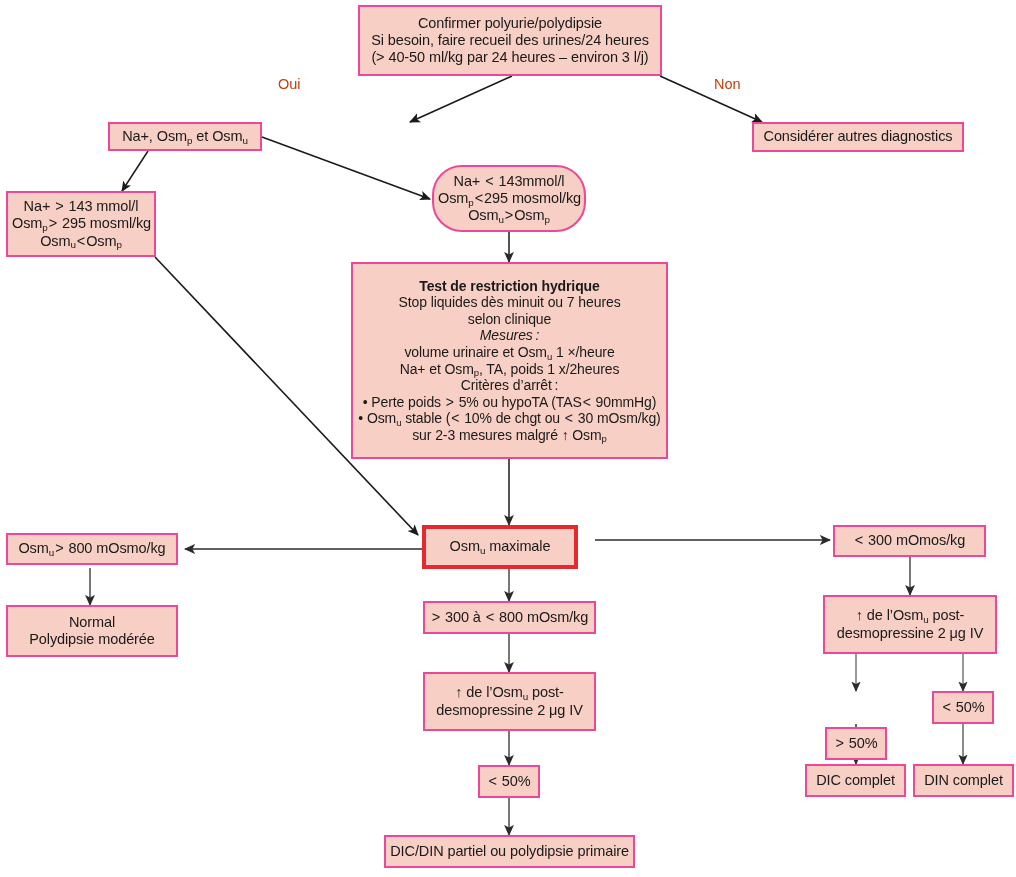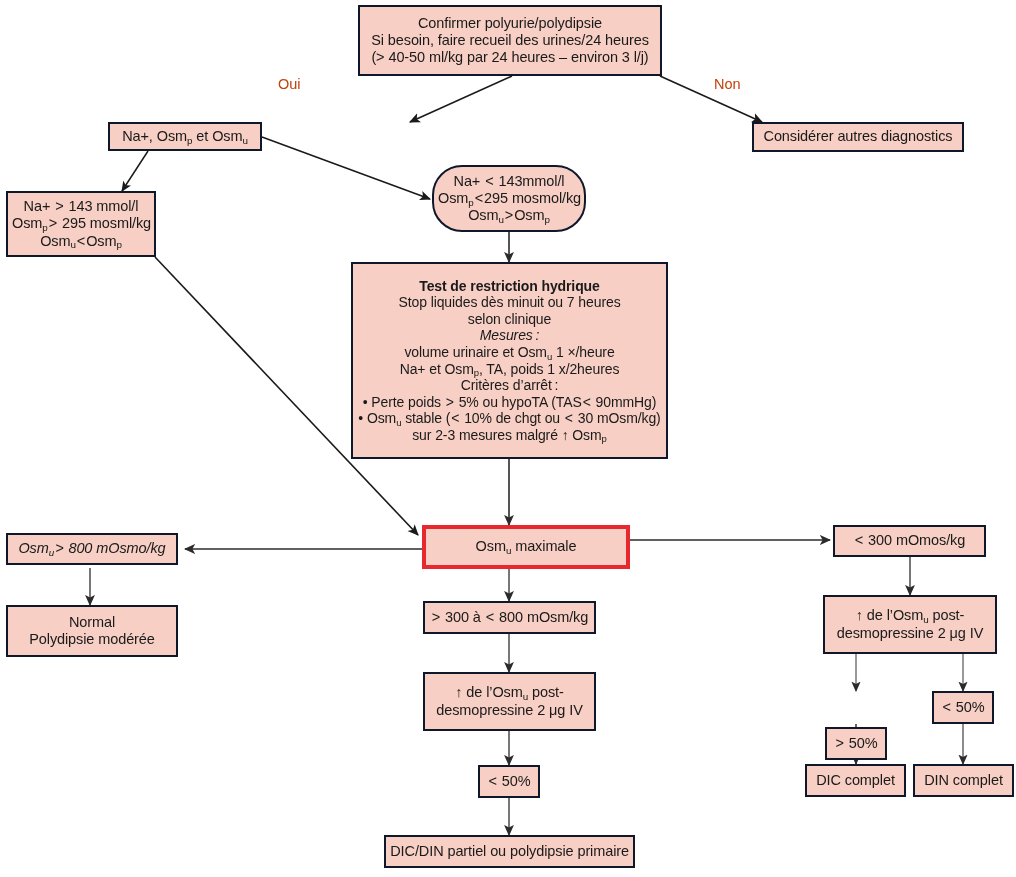--- a/index.html
+++ b/index.html
@@ -24,21 +24,21 @@
     left: 0;
     top: 0;
     width: 1016px;
     height: 877px;
     pointer-events: none;
   }
   .node {
     position: absolute;
     box-sizing: border-box;
     background: #f7cfc4;
-    border: 2px solid #0f172a;
+    border: 2px solid #ec4899;
     display: flex;
     align-items: center;
     justify-content: center;
     text-align: center;
     line-height: 1.18;
     font-size: 14.5px;
     letter-spacing: -0.1px;
     z-index: 2;
   }
   .node.thick {
@@ -194,29 +194,29 @@
       </span>
       <span class="line bullet-line">
         <span>• Osm</span><sub>u</sub><span> stable (</span><span class="op">&lt;</span><span> 10% de chgt ou </span><span class="op">&lt;</span><span> 30 mOsm/kg)</span>
       </span>
       <span class="line">
         <span>sur 2-3 mesures malgré ↑ Osm</span><sub>p</sub>
       </span>
     </div>
   </div>
 
-  <div class="node thick" style="left:422px; top:525px; width:208px; height:44px;">
+  <div class="node thick" style="left:422px; top:525px; width:156px; height:44px;">
     <div class="body">
       <span class="line">
         <span>Osm</span><sub>u</sub><span> maximale</span>
       </span>
     </div>
   </div>
 
-  <div class="node" style="left:6px; top:533px; width:172px; height:32px;font-style:italic;">
+  <div class="node" style="left:6px; top:533px; width:172px; height:32px;">
     <div class="body">
       <span class="line">
         <span>Osm</span><sub>u</sub><span class="op">&gt;</span><span> 800 mOsmo/kg</span>
       </span>
     </div>
   </div>
 
   <div class="node" style="left:6px; top:605px; width:172px; height:52px;">
     <div class="body">
       <span class="line">Normal</span>

